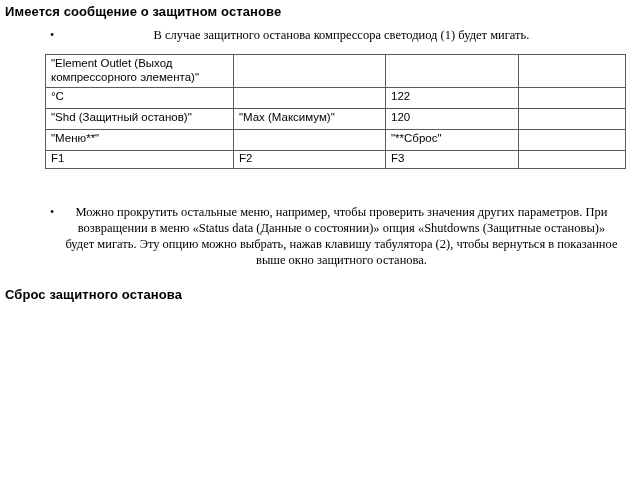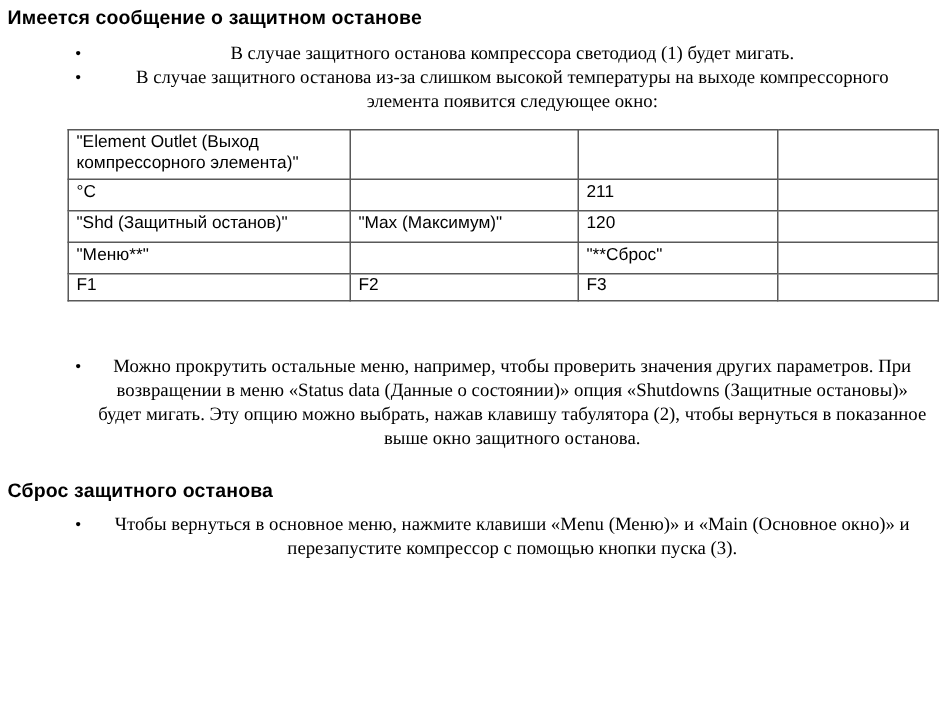--- a/index.html
+++ b/index.html
@@ -68,41 +68,40 @@
 </style>
 </head>
 <body>
 
 <div class="page">
 
   <h1 class="section-heading">Имеется сообщение о защитном останове</h1>
 
   <ul class="bullets">
     <li>В случае защитного останова компрессора светодиод (1) будет мигать.</li>
-    <li>В случае защитного останова из-за слишком высокой температуры на выходе компрессорного элемента появится следующее окно:</li>
   </ul>
 
   <table class="display-window">
     <colgroup>
       <col style="width:188px">
       <col style="width:152px">
       <col style="width:133px">
       <col style="width:107px">
     </colgroup>
     <tbody>
       <tr class="row-header">
         <td>"Element Outlet (Выход компрессорного элемента)"</td>
         <td></td>
         <td></td>
         <td></td>
       </tr>
       <tr>
         <td>°C</td>
         <td></td>
-        <td>211</td>
+        <td>122</td>
         <td></td>
       </tr>
       <tr>
         <td>"Shd (Защитный останов)"</td>
         <td>"Max (Максимум)"</td>
         <td>120</td>
         <td></td>
       </tr>
       <tr>
         <td>"Меню**"</td>
@@ -119,16 +118,15 @@
     </tbody>
   </table>
 
   <ul class="bullets after-table">
     <li>Можно прокрутить остальные меню, например, чтобы проверить значения других параметров. При возвращении в меню «Status data (Данные о состоянии)» опция «Shutdowns (Защитные остановы)» будет мигать. Эту опцию можно выбрать, нажав клавишу табулятора (2), чтобы вернуться в показанное выше окно защитного останова.</li>
   </ul>
 
   <h1 class="section-heading second">Сброс защитного останова</h1>
 
   <ul class="bullets tight">
-    <li>Чтобы вернуться в основное меню, нажмите клавиши «Menu (Меню)» и «Main (Основное окно)» и перезапустите компрессор с помощью кнопки пуска (3).</li>
   </ul>
 
 </div>
 
 </body></html>

